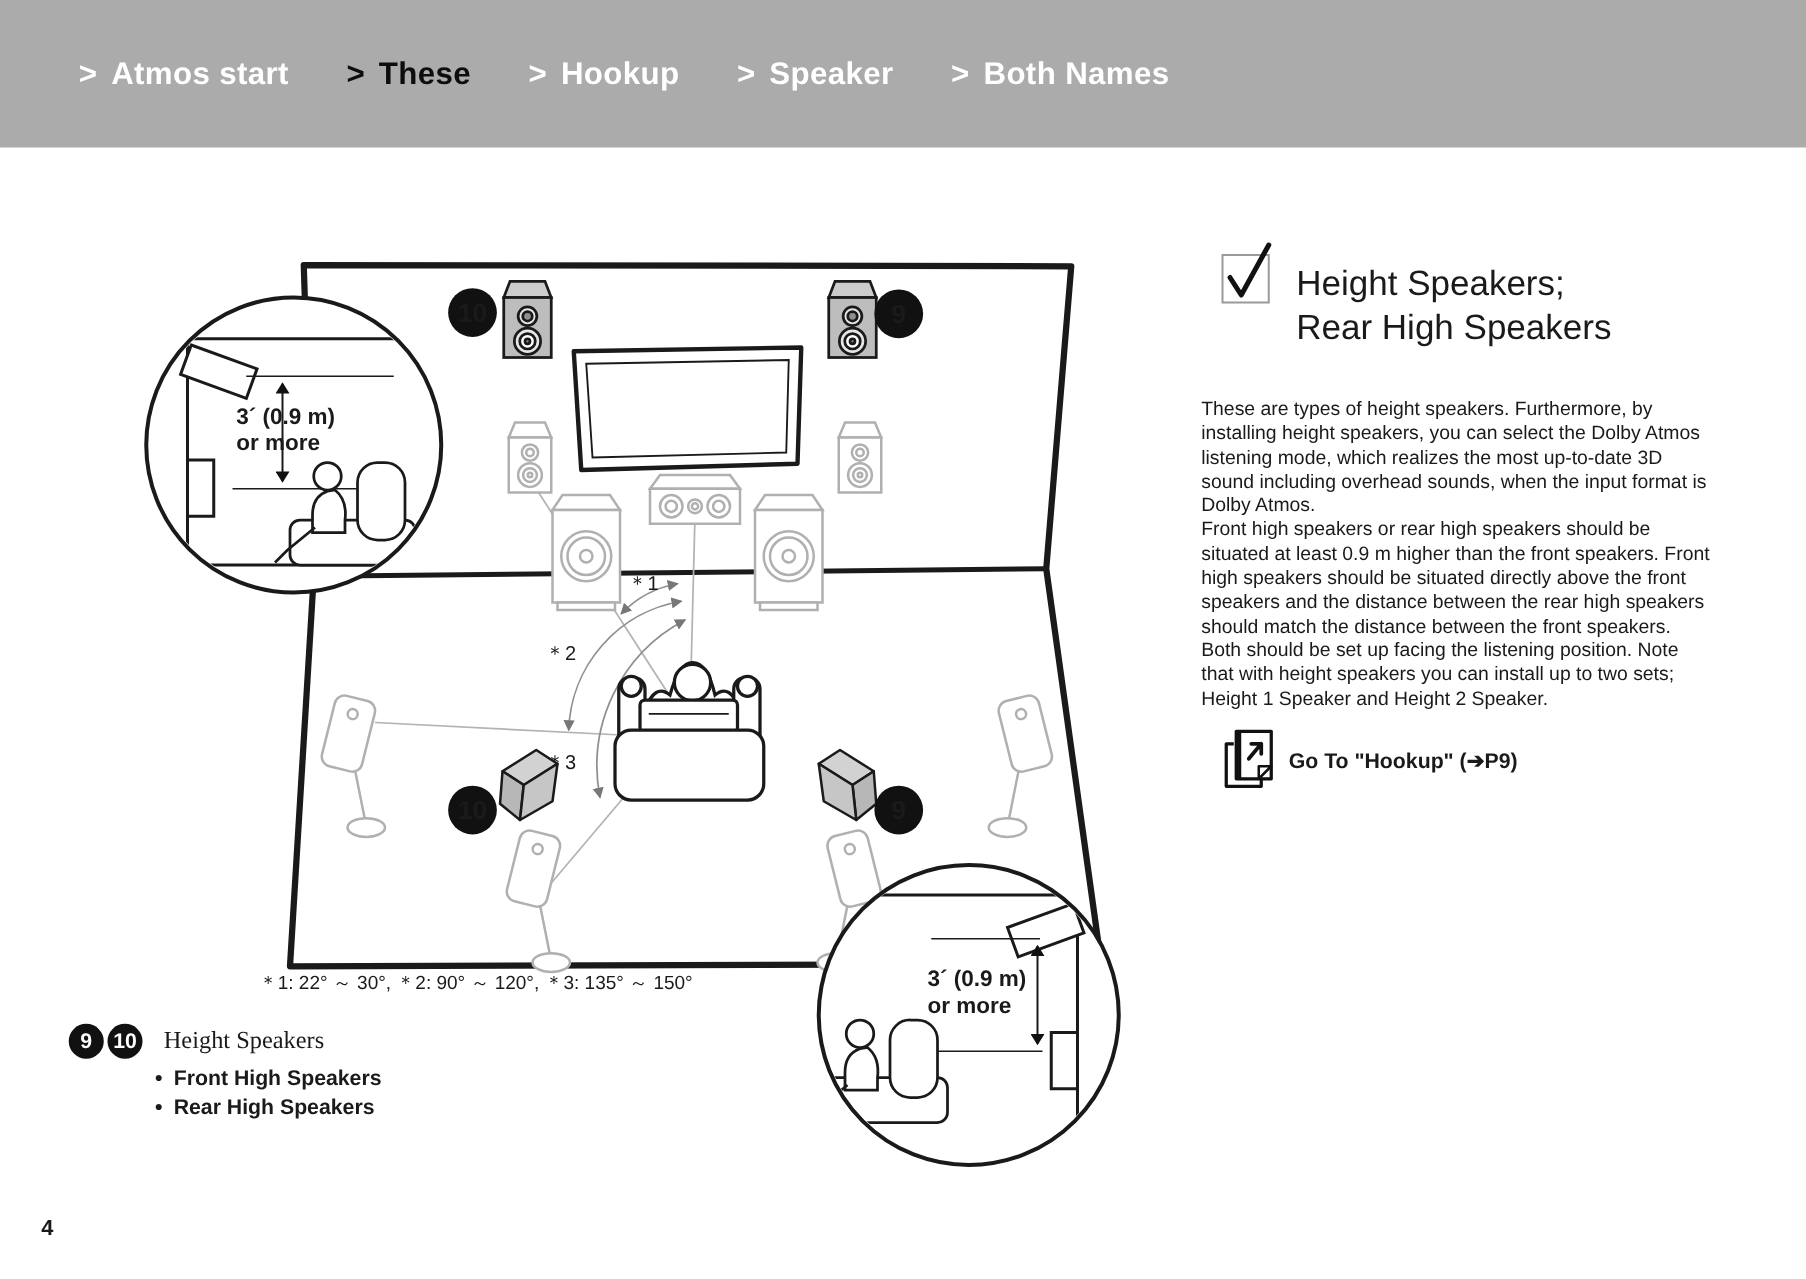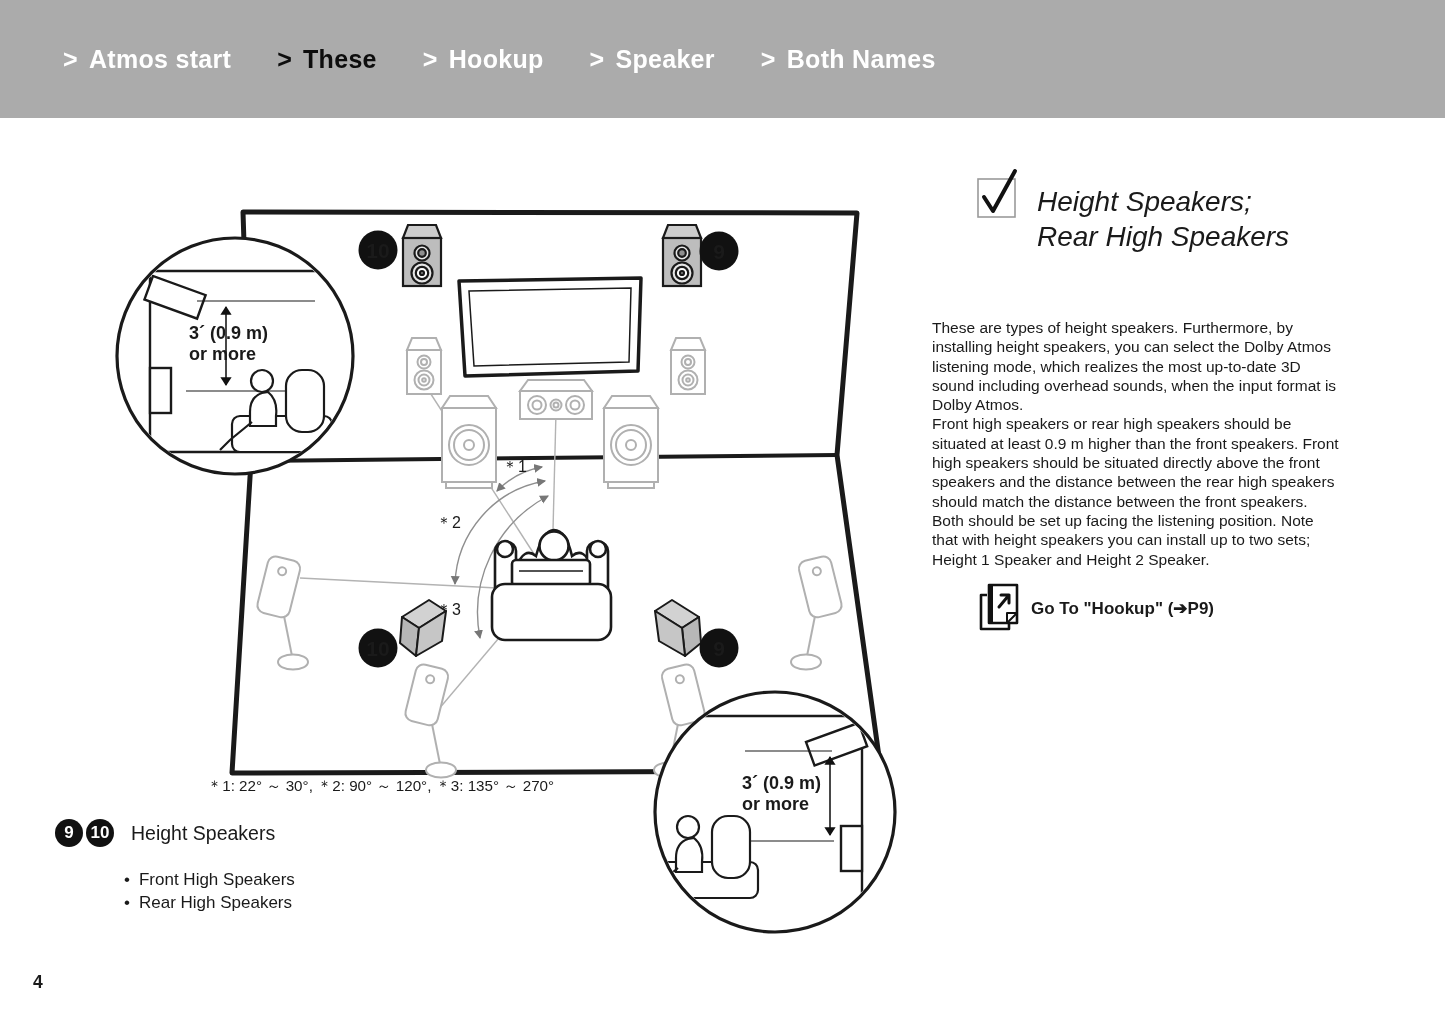--- a/index.html
+++ b/index.html
@@ -13,40 +13,40 @@
           padding-left:63px;gap:46px;box-sizing:border-box;}
   .nav-item{display:flex;gap:11px;font-weight:bold;font-size:25px;
             color:#fff;cursor:pointer;letter-spacing:.3px;white-space:nowrap;}
   .nav-item.active{color:#0d0d0d;}
 
   
   .diagram{position:absolute;left:0;top:150px;}
   .diagram text{font-family:"Liberation Sans",sans-serif;fill:#1a1a1a;}
 
   
-  .title-row{position:absolute;left:975px;top:167px;display:flex;font-style:italic;}
+  .title-row{position:absolute;left:975px;top:192px;display:flex;}
   .title-check{flex:0 0 auto;}
   .title-text{margin-left:14px;font-size:28px;line-height:34.5px;padding-top:18px;}
-  .body-text{position:absolute;left:932px;top:318px;width:409px;
+  .body-text{position:absolute;left:961px;top:318px;width:409px;
              font-size:15.5px;line-height:19.3px;}
   .goto-row{position:absolute;left:977px;top:583px;display:flex;
             align-items:center;cursor:pointer;}
   .goto-label{margin-left:8px;font-weight:bold;font-size:17px;}
 
   
   .footnote{position:absolute;left:207px;top:776px;font-size:15.2px;}
 
   
   .legend{position:absolute;left:55px;top:819px;}
   .legend-head{display:flex;align-items:center;}
   .badge{display:inline-block;width:28px;height:28px;border-radius:50%;
          background:#111;color:#fff;font-weight:bold;font-size:17px;
          line-height:28px;text-align:center;margin-right:3px;}
-  .legend-title{margin-left:14px;font-size:19.5px;}
-  .legend-items{margin-top:22px;margin-left:69px;font-size:17px;line-height:22.5px;}
+  .legend-title{margin-left:14px;font-size:19.5px;font-family:Liberation Serif, serif;}
+  .legend-items{margin-top:5px;margin-left:69px;font-size:17px;line-height:22.5px;font-weight:bold;}
   .legend-item::before{content:"\2022";margin-right:9px;font-size:17px;}
 
   .page-num{position:absolute;left:33px;top:972px;font-weight:bold;font-size:17.5px;}
 </style>
 </head>
 <body>
 
 <div class="page">
 
   <div class="navbar">
@@ -289,21 +289,21 @@
     <svg width="46" height="50" viewBox="0 0 46 50">
       <path d="M10 12 H4 V46 H32 V40" fill="#fff" stroke="#111" stroke-width="2.6" stroke-linejoin="round"></path>
       <path d="M12 2 H40 V40 L30 40 L12 40 Z" fill="#fff" stroke="#111" stroke-width="2.6" stroke-linejoin="round"></path>
       <path d="M40 30 L30 40 L30 30 Z" fill="#fff" stroke="#111" stroke-width="2" stroke-linejoin="round"></path>
       <rect x="12" y="2" width="4" height="38" fill="#111"></rect>
       <path d="M22 24 L32 12 M32 12 L24 12 M32 12 L32 20" fill="none" stroke="#111" stroke-width="3" stroke-linecap="round" stroke-linejoin="round"></path>
     </svg>
     <span class="goto-label">Go To "Hookup" (➔P9)</span>
   </div>
 
-  <div class="footnote">＊1: 22° ～ 30°, ＊2: 90° ～ 120°, ＊3: 135° ～ 270°</div>
+  <div class="footnote">＊1: 22° ～ 30°, ＊2: 90° ～ 120°, ＊3: 135° ～ 150°</div>
 
   <div class="legend">
     <div class="legend-head">
       <span class="badge">9</span>
       <span class="badge">10</span>
       <span class="legend-title">Height Speakers</span>
     </div>
     <div class="legend-items">
       <div class="legend-item">Front High Speakers</div>
       <div class="legend-item">Rear High Speakers</div>

